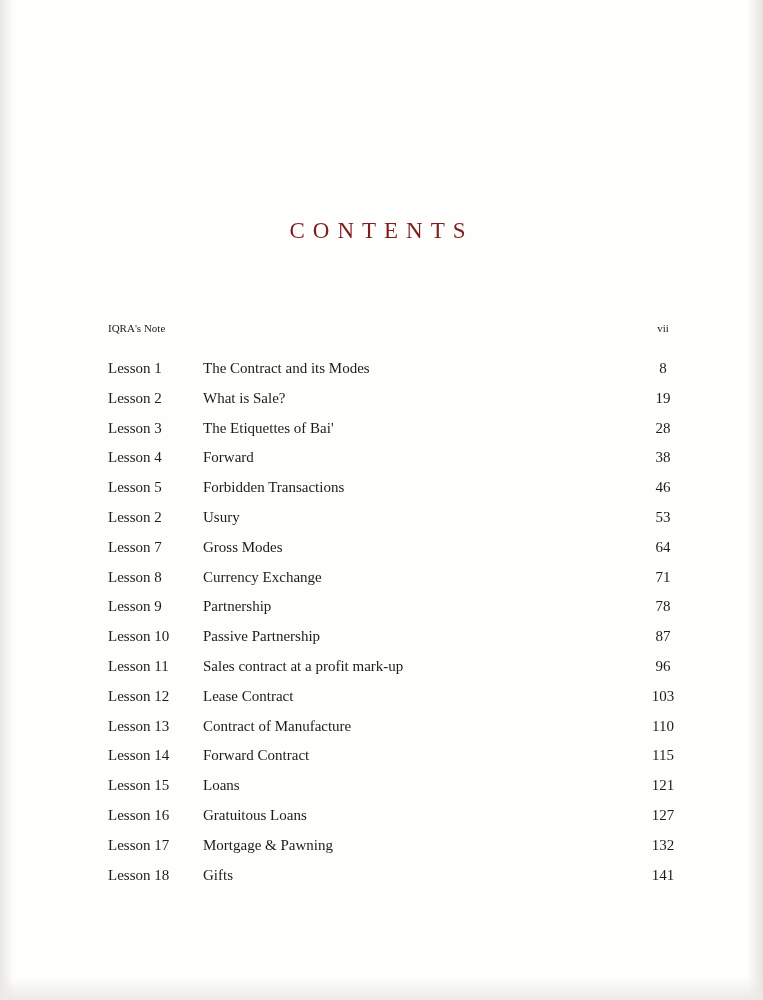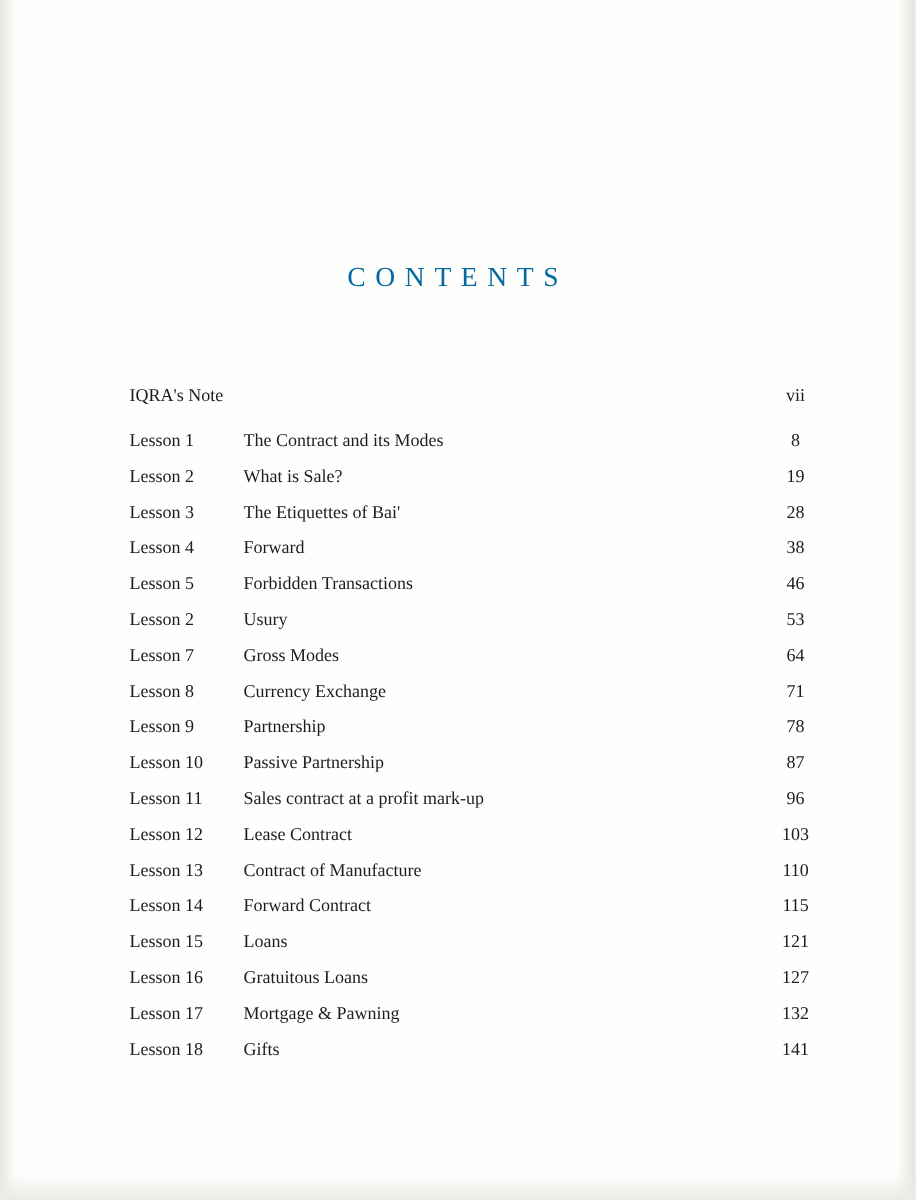--- a/index.html
+++ b/index.html
@@ -49,21 +49,21 @@
   }
 
   .title {
     position: absolute;
     top: 218px;
     left: 0;
     width: 763px;
     text-align: center;
     font-size: 23px;
     letter-spacing: 8px;
-    color: #0369a1;
+    color: #7f1d1d;
     font-family: "Liberation Serif", serif;
   }
 
   .toc {
     position: absolute;
     left: 108px;
     top: 322px;
     width: 590px;
   }
 
@@ -88,21 +88,21 @@
 
   .row .page-num {
     flex: 0 0 70px;
     text-align: center;
     padding-left: 20px;
     white-space: nowrap;
   }
 
   .note-row {
     height: 38px;
-    font-size: 15px;
+    font-size: 11px;
   }
   .note-row .label {
     width: auto;
     flex: 0 0 auto;
   }
   .note-row .page-num {
     margin-left: auto;
     flex: 0 0 70px;
     padding-left: 13px;
   }

